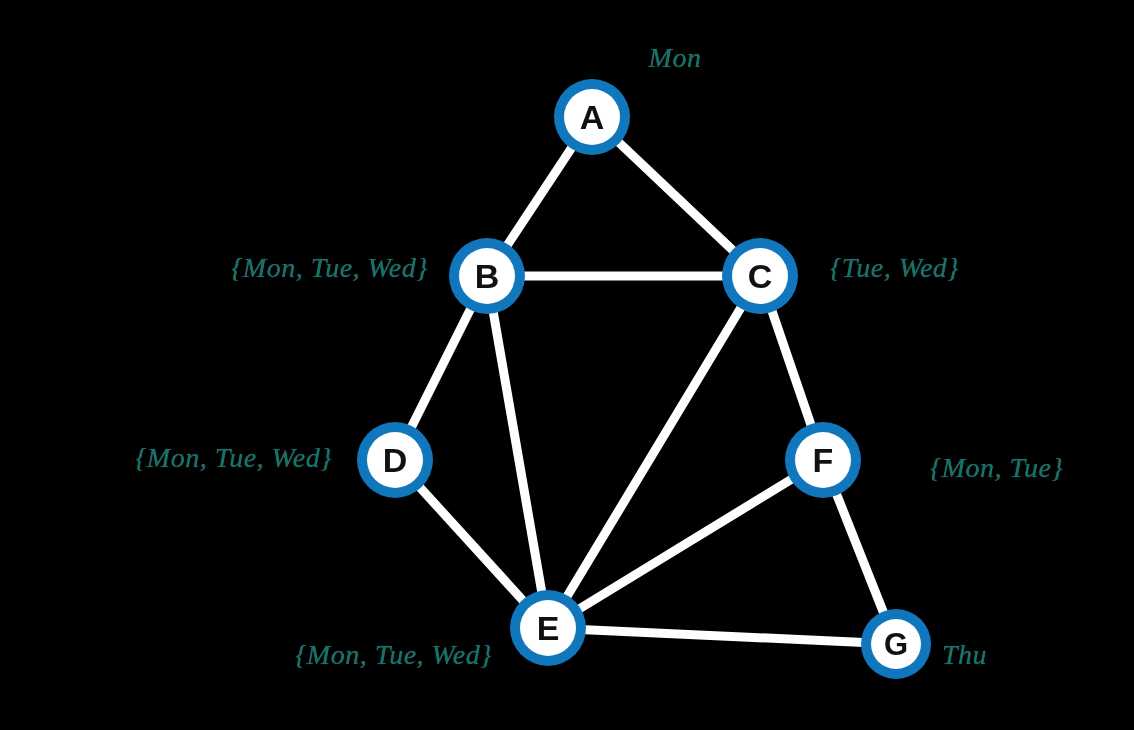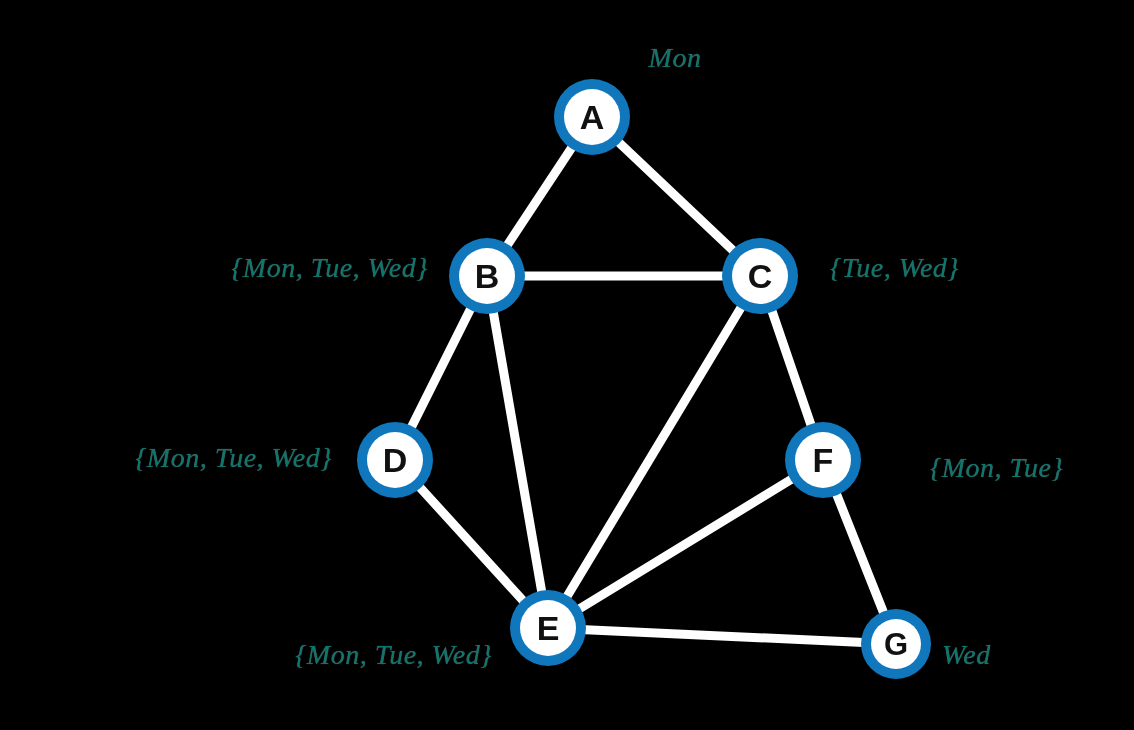--- a/index.html
+++ b/index.html
@@ -105,15 +105,15 @@
         </g>
       </g>
   </svg>
   <div id="label-layer">
       <div class="domain-label anchor-center" style="left: 675px; top: 58px;">Mon</div>
       <div class="domain-label anchor-right" style="left: 428px; top: 268px;">{Mon, Tue, Wed}</div>
       <div class="domain-label anchor-left" style="left: 830px; top: 268px;">{Tue, Wed}</div>
       <div class="domain-label anchor-right" style="left: 332px; top: 458px;">{Mon, Tue, Wed}</div>
       <div class="domain-label anchor-right" style="left: 492px; top: 655px;">{Mon, Tue, Wed}</div>
       <div class="domain-label anchor-left" style="left: 890px; top: 468px; margin-left: 40px;">{Mon, Tue}</div>
-      <div class="domain-label anchor-left" style="left: 942px; top: 655px;">Wed</div>
+      <div class="domain-label anchor-left" style="left: 942px; top: 655px;">Thu</div>
     </div>
 </div>
 
 </body></html>

